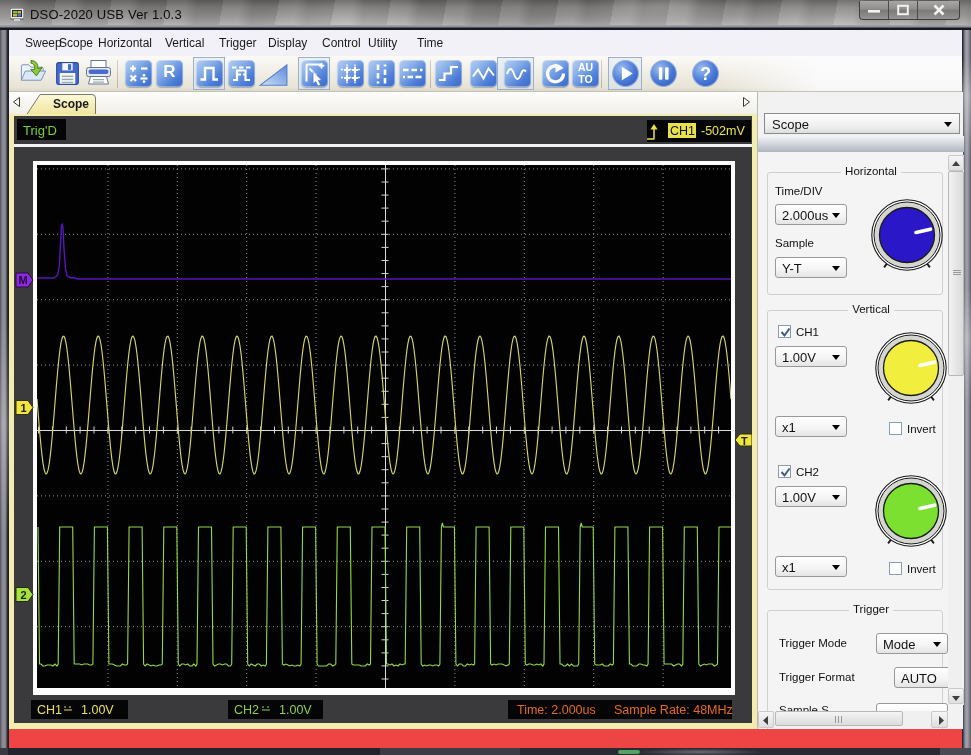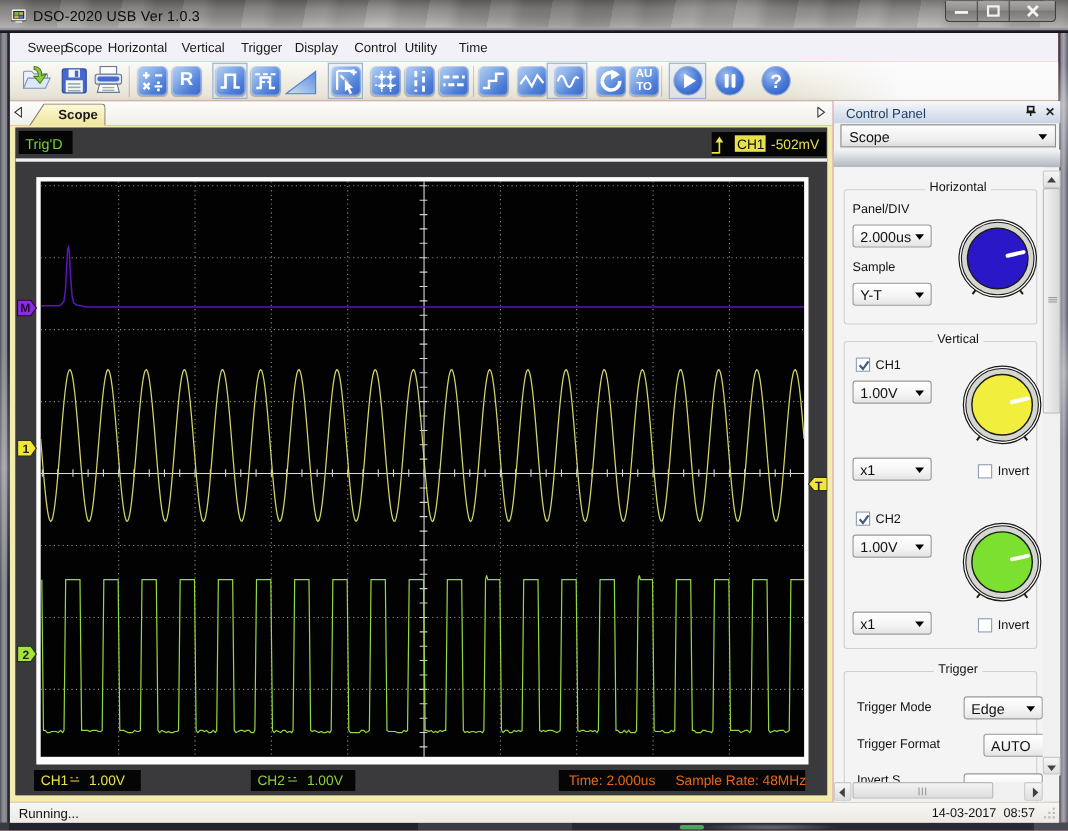--- a/index.html
+++ b/index.html
@@ -377,40 +377,29 @@
 <path d="M248 594h8M248 591h2m3 0h2" stroke="#94d844" stroke-width="1.1"></path>
 <text x="265" y="598" fill="#8ed23c">1.00V</text>
 <rect x="494" y="584" width="224" height="19" fill="#050505"></rect>
 <text x="503" y="598" fill="#e86a18">Time: 2.000us</text>
 <text x="600" y="598" fill="#e86a18">Sample Rate: 48MHz</text>
 </g>
 </svg>
     </div>
 
   <div class="abs" id="panel">
-    <div class="abs" id="panelhead">
-        <span>Control Panel</span>
-      <svg id="pin" width="11" height="11" viewBox="0 0 11 11">
-          <g stroke="#1a1a1a" fill="none">
-            <rect x="1.3" y="0.8" width="5.4" height="4.4" stroke-width="1.6"></rect>
-            <path d="M-0.5 6.3 h9" stroke-width="1.5"></path>
-            <path d="M4 6.5 v3" stroke-width="1.4"></path>
-          </g>
-        </svg>
-      <span id="phx">✕</span>
-    </div>
     <div class="abs" id="scopedd">
         <span>Scope</span>
         <div class="dar"></div>
       </div>
     <div class="abs" id="splitband"></div>
     <div class="abs" id="panelbody">
         <div class="grp" style="top:20px;height:123px"></div>
         <div class="grplbl" style="top:13px"><i>Horizontal</i></div>
-        <div class="plbl" style="left:17px;top:33px">Panel/DIV</div>
+        <div class="plbl" style="left:17px;top:33px">Time/DIV</div>
         <div class="dd" style="left:17px;top:52px">
           <span>2.000us</span>
           <div class="dar"></div>
         </div>
         <div class="plbl" style="left:17px;top:85px">Sample</div>
         <div class="dd" style="left:17px;top:105px">
           <span>Y-T</span>
           <div class="dar"></div>
         </div>
         <svg style="position:absolute;left:111px;top:46px" width="76" height="76" viewBox="0 0 76 76">
@@ -468,29 +457,29 @@
         <div class="dd" style="left:17px;top:404px">
           <span>x1</span>
           <div class="dar"></div>
         </div>
         <div class="cbx" style="left:131px;top:410px"></div>
         <div class="cblbl" style="left:149px;top:411px">Invert</div>
         <div class="grp" style="top:458px;height:160px"></div>
         <div class="grplbl" style="top:451px"><i>Trigger</i></div>
         <div class="plbl" style="left:21px;top:485px">Trigger Mode</div>
         <div class="dd" style="left:118px;top:481px">
-          <span>Edge</span>
+          <span>Mode</span>
           <div class="dar"></div>
         </div>
         <div class="plbl" style="left:21px;top:519px">Trigger Format</div>
         <div class="dd" style="left:136px;top:515px">
           <span>AUTO</span>
           <div class="dar"></div>
         </div>
-        <div class="plbl" style="left:21px;top:552px">Invert S</div>
+        <div class="plbl" style="left:21px;top:552px">Sample S</div>
         <div class="dd" style="left:118px;top:551px">
           <span></span>
           <div class="dar"></div>
         </div>
         <div id="hsb">
 <div class="sbtn" style="width:16px;height:17px">
             <svg width="14" height="15" style="position:absolute;left:0;top:1px">
               <path d="M9 3L4 7.5L9 12Z" fill="#404040"></path>
             </svg>
           </div>
@@ -510,27 +499,13 @@
         </div>
       <div id="vthumb"></div>
       <div class="sbtn" style="top:533px;">
           <svg width="14" height="14" style="position:absolute;left:0;top:2px">
             <path d="M7 10L11 5H3Z" fill="#404040"></path>
           </svg>
         </div>
     </div>
   </div>
 
-  <div class="abs" id="statusbar">
-      <span class="run">Running...</span>
-      <span class="date">14-03-2017&nbsp; 08:57</span>
-   <svg id="grip" width="12" height="12">
-        <g fill="#888">
-          <rect x="8" y="8" width="2" height="2"></rect>
-          <rect x="4" y="8" width="2" height="2"></rect>
-          <rect x="0" y="8" width="2" height="2"></rect>
-          <rect x="8" y="4" width="2" height="2"></rect>
-          <rect x="8" y="0" width="2" height="2"></rect>
-          <rect x="4" y="4" width="2" height="2"></rect>
-        </g>
-      </svg>
-  </div>
 </div>
 
 </body></html>

